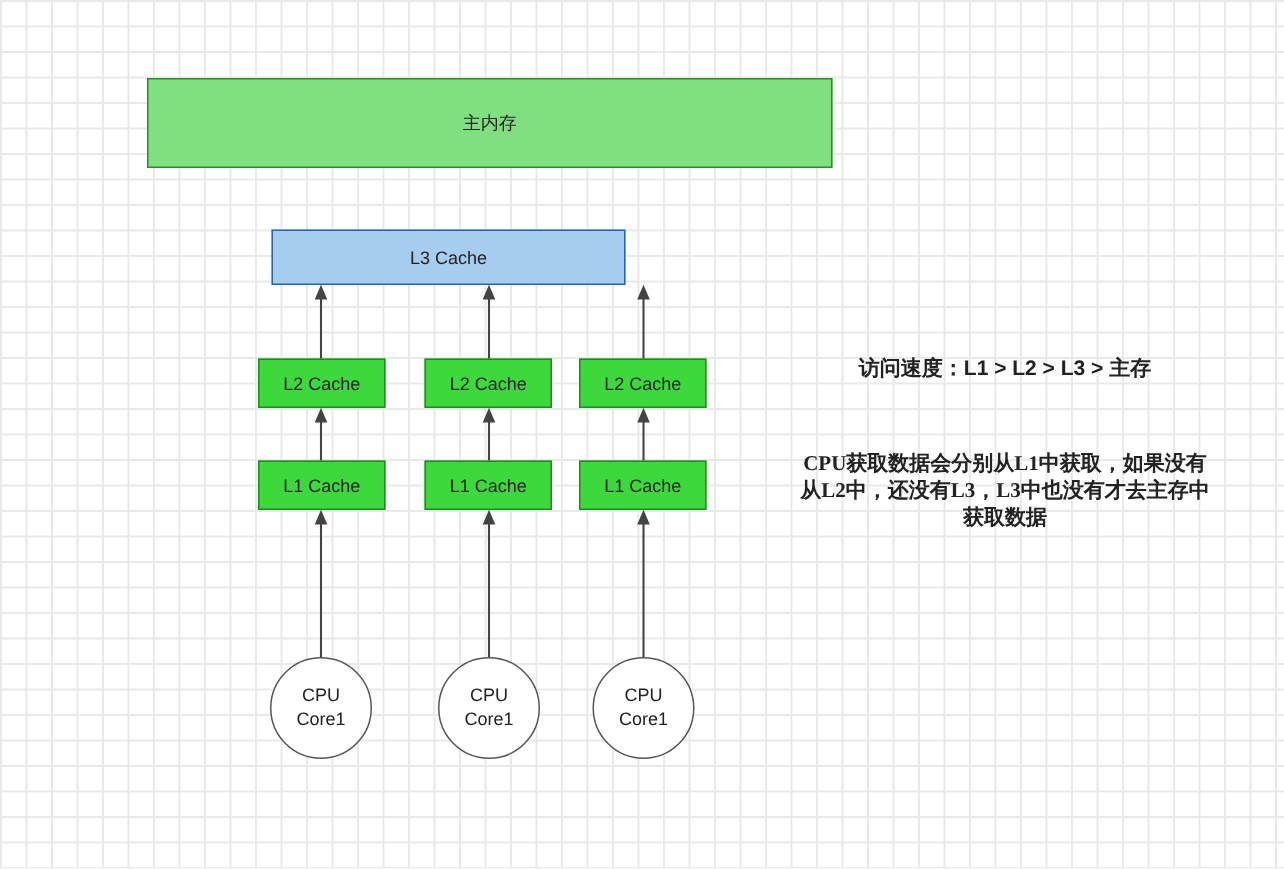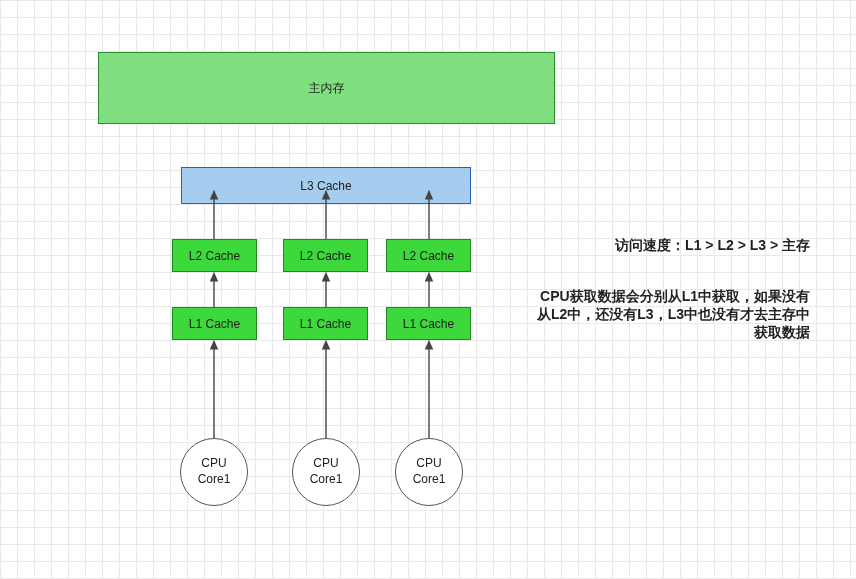--- a/index.html
+++ b/index.html
@@ -52,41 +52,41 @@
     border: 1px solid #555;
     background: #fff;
     border-radius: 50%;
     line-height: 1.3;
   }
   .annotation {
     position: absolute;
     font-size: 14px;
     font-weight: bold;
     color: #222;
-    text-align: right;
+    text-align: center;
   }
   svg.arrows {
     position: absolute;
     left: 0;
     top: 0;
     width: 856px;
     height: 579px;
     pointer-events: none;
   }
 </style>
 </head>
 <body>
 
 <div class="canvas">
 
-  <div class="box main-mem" style="left:98px; top:52px; width:457px; height:72px;">
+  <div class="box main-mem" style="left:98px; top:52px; width:457px; height:60px;">
     <span>主内存</span>
   </div>
 
-  <div class="box l3" style="left:181px; top:153px; width:290px; height:37px;margin-top:14px;">
+  <div class="box l3" style="left:181px; top:153px; width:236px; height:37px;">
     <span>L3 Cache</span>
   </div>
 
   <div class="box l2" style="left:172px; top:239px; width:85px; height:33px;">
     <span>L2 Cache</span>
   </div>
   <div class="box l2" style="left:283px; top:239px; width:85px; height:33px;">
     <span>L2 Cache</span>
   </div>
   <div class="box l2" style="left:386px; top:239px; width:85px; height:33px;">
@@ -112,21 +112,21 @@
 Core1</span>
   </div>
   <div class="box core" style="left:395px; top:438px; width:68px; height:68px; white-space:pre-line;">
     <span>CPU
 Core1</span>
   </div>
 
   <div class="annotation" style="left:530px; top:237px; width:280px;">
     <span>访问速度：L1 &gt; L2 &gt; L3 &gt; 主存</span>
   </div>
-  <div class="annotation" style="left:530px; top:288px; width:280px;">
+  <div class="annotation" style="left:530px; top:300px; width:280px;font-family:Liberation Serif, serif;">
     <span>CPU获取数据会分别从L1中获取，如果没有从L2中，还没有L3，L3中也没有才去主存中获取数据</span>
   </div>
 
   <svg class="arrows">
     <defs>
       <marker id="ah" markerWidth="10" markerHeight="10" refX="5" refY="5" orient="auto">
         <path d="M1,2 L8,5 L1,8 Z" fill="#444"></path>
       </marker>
     </defs>
 

